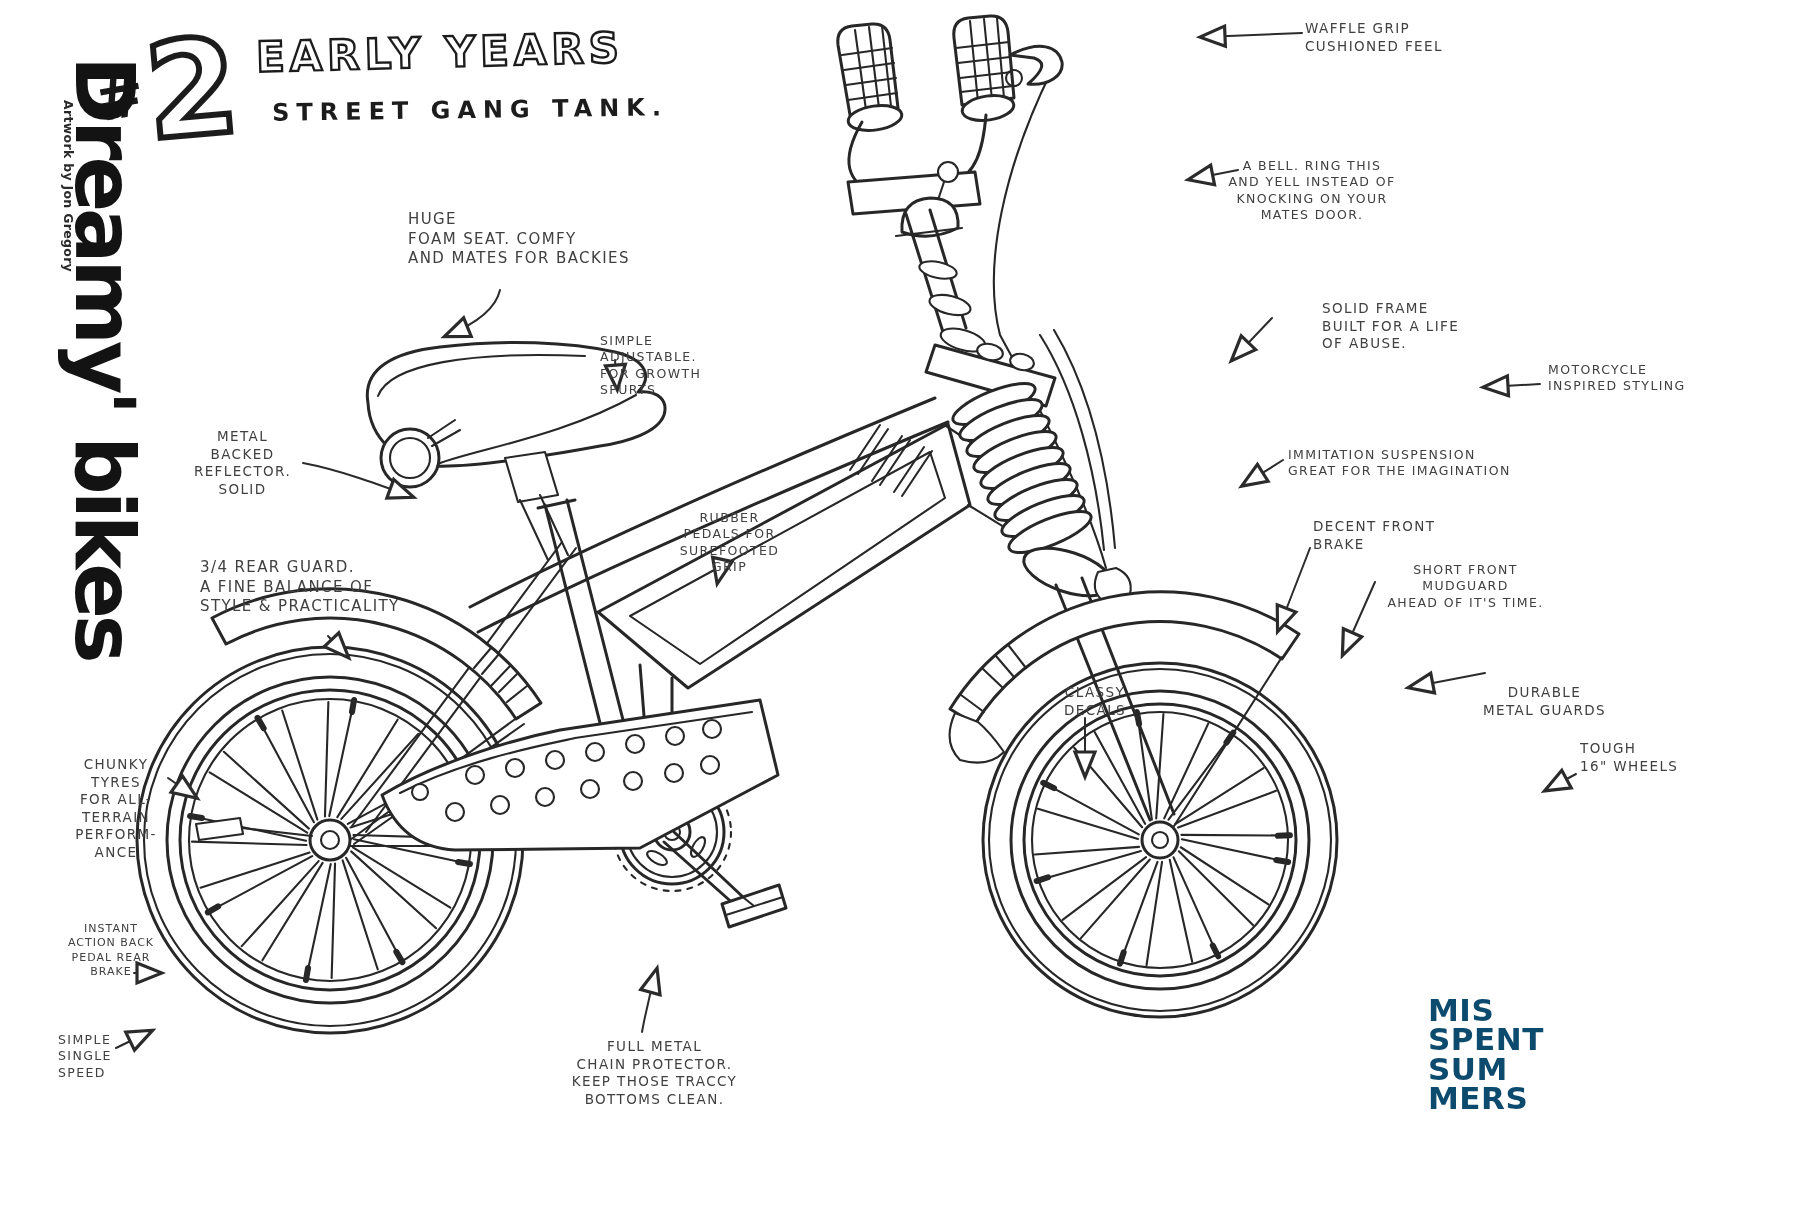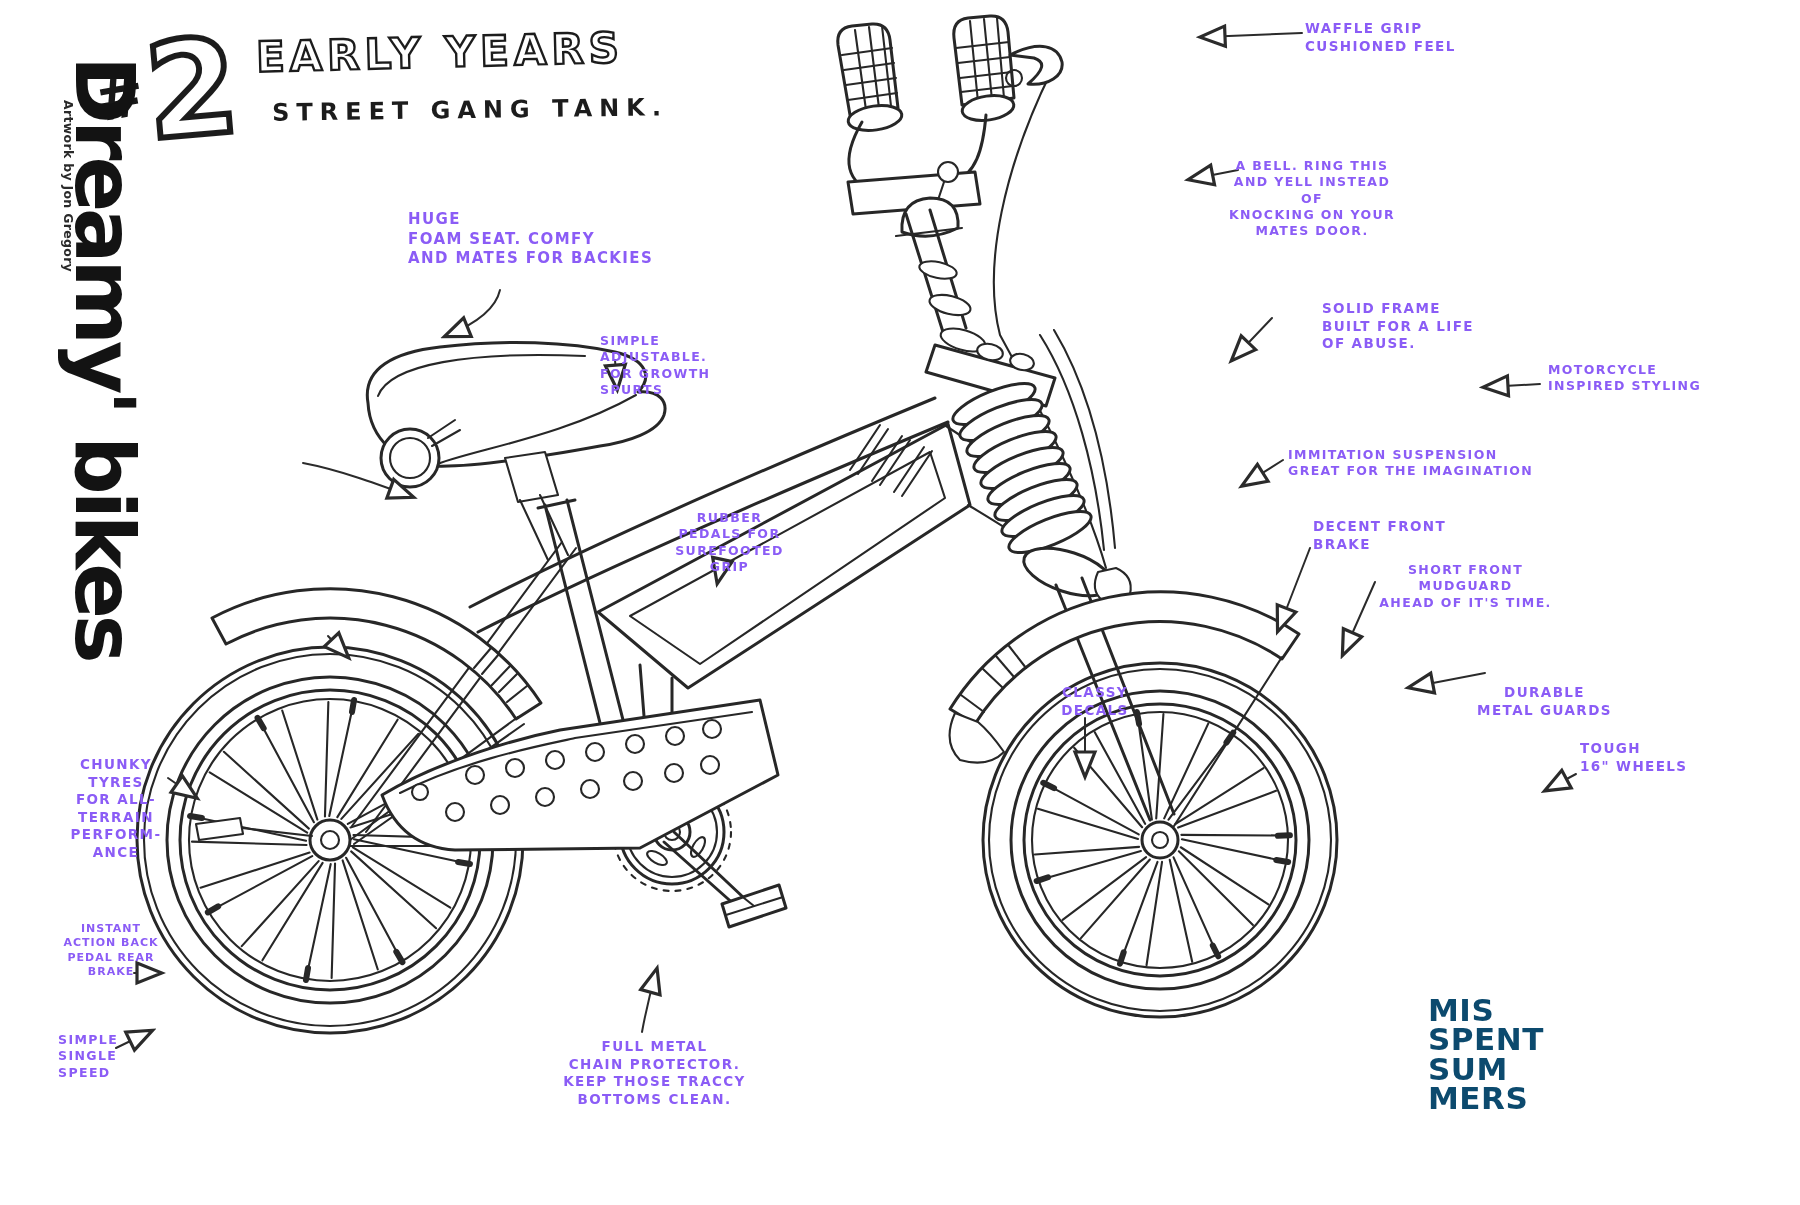--- a/index.html
+++ b/index.html
@@ -9,21 +9,21 @@
   }
   svg.art{position:absolute;left:0;top:0;width:1800px;height:1205px;}
   
   .s{stroke:#272727;fill:none;stroke-width:3;stroke-linecap:round;stroke-linejoin:round;}
   .s2{stroke:#272727;fill:none;stroke-width:2.1;stroke-linecap:round;stroke-linejoin:round;}
   .w{fill:#ffffff;}
   .arrow{stroke:#2b2b2b;fill:none;stroke-width:2;stroke-linecap:round;}
   
   .ann{
     position:absolute;font-size:13.5px;letter-spacing:1.4px;line-height:1.3;
-    white-space:pre-line;color:#8b5cf6;font-weight:700;
+    white-space:pre-line;color:#404040;font-weight:400;
   }
   .ann.ctr{text-align:center;}
   .ann.sm{font-size:11px;letter-spacing:1px;}
   .ann.md{font-size:12.5px;}
   .ann.lg{font-size:15px;}
   
   .issue-hash{position:absolute;left:94px;top:62px;font-size:60px;font-weight:800;transform:rotate(-10deg);color:#181818;}
   .issue-num{
     position:absolute;left:146px;top:12px;font-size:132px;font-weight:800;color:#ffffff;
     -webkit-text-stroke:6px #1c1c1c;transform:rotate(-5deg);
@@ -376,24 +376,31 @@
 DECALS</div>
   <div class="ann" style="left:1580px;top:740px;">TOUGH
 16" WHEELS</div>
   <div class="ann lg" style="left:408px;top:210px;">HUGE
 FOAM SEAT. COMFY
 AND MATES FOR BACKIES</div>
   <div class="ann md" style="left:600px;top:333px;">SIMPLE
 ADJUSTABLE.
 FOR GROWTH
 SPURTS</div>
+  <div class="ann ctr" style="left:180px;top:428px;width:125px;">METAL
+BACKED
+REFLECTOR.
+SOLID</div>
   <div class="ann ctr md" style="left:672px;top:510px;width:115px;">RUBBER
 PEDALS FOR
 SUREFOOTED
 GRIP</div>
+  <div class="ann lg" style="left:200px;top:558px;">3/4 REAR GUARD.
+A FINE BALANCE OF
+STYLE &amp; PRACTICALITY</div>
   <div class="ann ctr" style="left:66px;top:756px;width:100px;">CHUNKY
 TYRES
 FOR ALL-
 TERRAIN
 PERFORM-
 ANCE</div>
   <div class="ann ctr sm" style="left:56px;top:922px;width:110px;">INSTANT
 ACTION BACK
 PEDAL REAR
 BRAKE</div>

